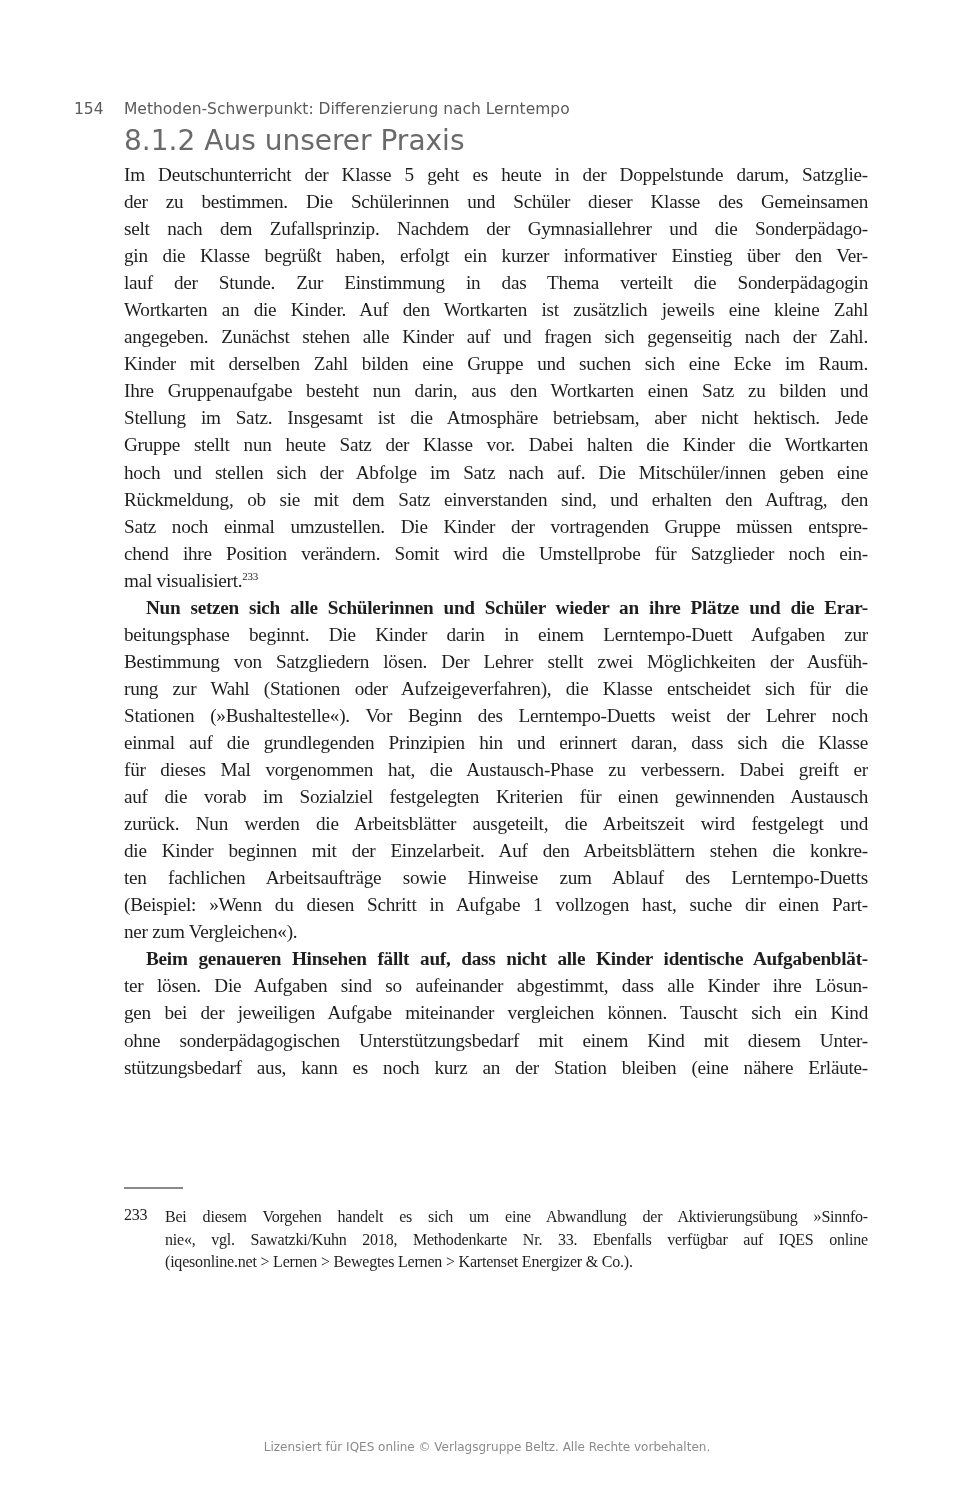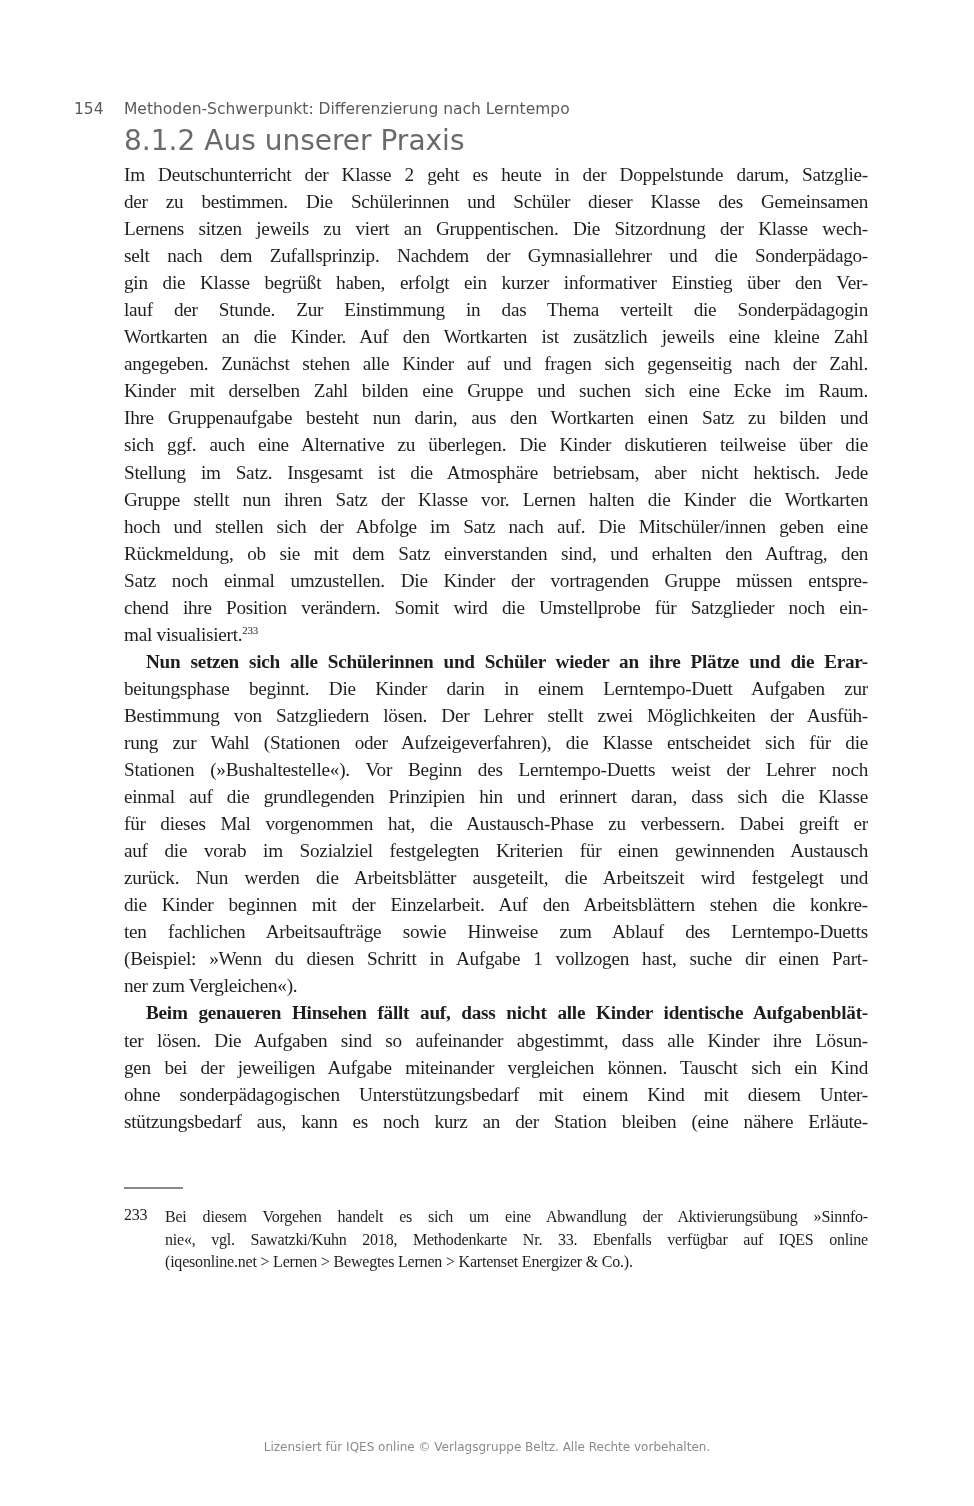--- a/index.html
+++ b/index.html
@@ -44,33 +44,31 @@
     <span class="page-number">154</span>
     <span class="running-title">Methoden-Schwerpunkt: Differenzierung nach Lerntempo</span>
   </div>
 
   <div class="section-heading">
     <span class="num">8.1.2</span><span>Aus unserer Praxis</span>
   </div>
 
   <div class="body-text">
     <div>
-      <div class="line">Im Deutschunterricht der Klasse 2 geht es heute in der Doppelstunde darum, Satzglie-</div>
+      <div class="line">Im Deutschunterricht der Klasse 5 geht es heute in der Doppelstunde darum, Satzglie-</div>
       <div class="line">der zu bestimmen. Die Schülerinnen und Schüler dieser Klasse des Gemeinsamen</div>
-      <div class="line">Lernens sitzen jeweils zu viert an Gruppentischen. Die Sitzordnung der Klasse wech-</div>
       <div class="line">selt nach dem Zufallsprinzip. Nachdem der Gymnasiallehrer und die Sonderpädago-</div>
       <div class="line">gin die Klasse begrüßt haben, erfolgt ein kurzer informativer Einstieg über den Ver-</div>
       <div class="line">lauf der Stunde. Zur Einstimmung in das Thema verteilt die Sonderpädagogin</div>
       <div class="line">Wortkarten an die Kinder. Auf den Wortkarten ist zusätzlich jeweils eine kleine Zahl</div>
       <div class="line">angegeben. Zunächst stehen alle Kinder auf und fragen sich gegenseitig nach der Zahl.</div>
       <div class="line">Kinder mit derselben Zahl bilden eine Gruppe und suchen sich eine Ecke im Raum.</div>
       <div class="line">Ihre Gruppenaufgabe besteht nun darin, aus den Wortkarten einen Satz zu bilden und</div>
-      <div class="line">sich ggf. auch eine Alternative zu überlegen. Die Kinder diskutieren teilweise über die</div>
       <div class="line">Stellung im Satz. Insgesamt ist die Atmosphäre betriebsam, aber nicht hektisch. Jede</div>
-      <div class="line">Gruppe stellt nun ihren Satz der Klasse vor. Lernen halten die Kinder die Wortkarten</div>
+      <div class="line">Gruppe stellt nun heute Satz der Klasse vor. Dabei halten die Kinder die Wortkarten</div>
       <div class="line">hoch und stellen sich der Abfolge im Satz nach auf. Die Mitschüler/innen geben eine</div>
       <div class="line">Rückmeldung, ob sie mit dem Satz einverstanden sind, und erhalten den Auftrag, den</div>
       <div class="line">Satz noch einmal umzustellen. Die Kinder der vortragenden Gruppe müssen entspre-</div>
       <div class="line">chend ihre Position verändern. Somit wird die Umstellprobe für Satzglieder noch ein-</div>
       <div class="line last"><span>mal visualisiert.</span><sup class="fnref">233</sup></div>
     </div>
 
     <div>
       <div class="line indent">Nun setzen sich alle Schülerinnen und Schüler wieder an ihre Plätze und die Erar-</div>
       <div class="line">beitungsphase beginnt. Die Kinder darin in einem Lerntempo-Duett Aufgaben zur</div>

